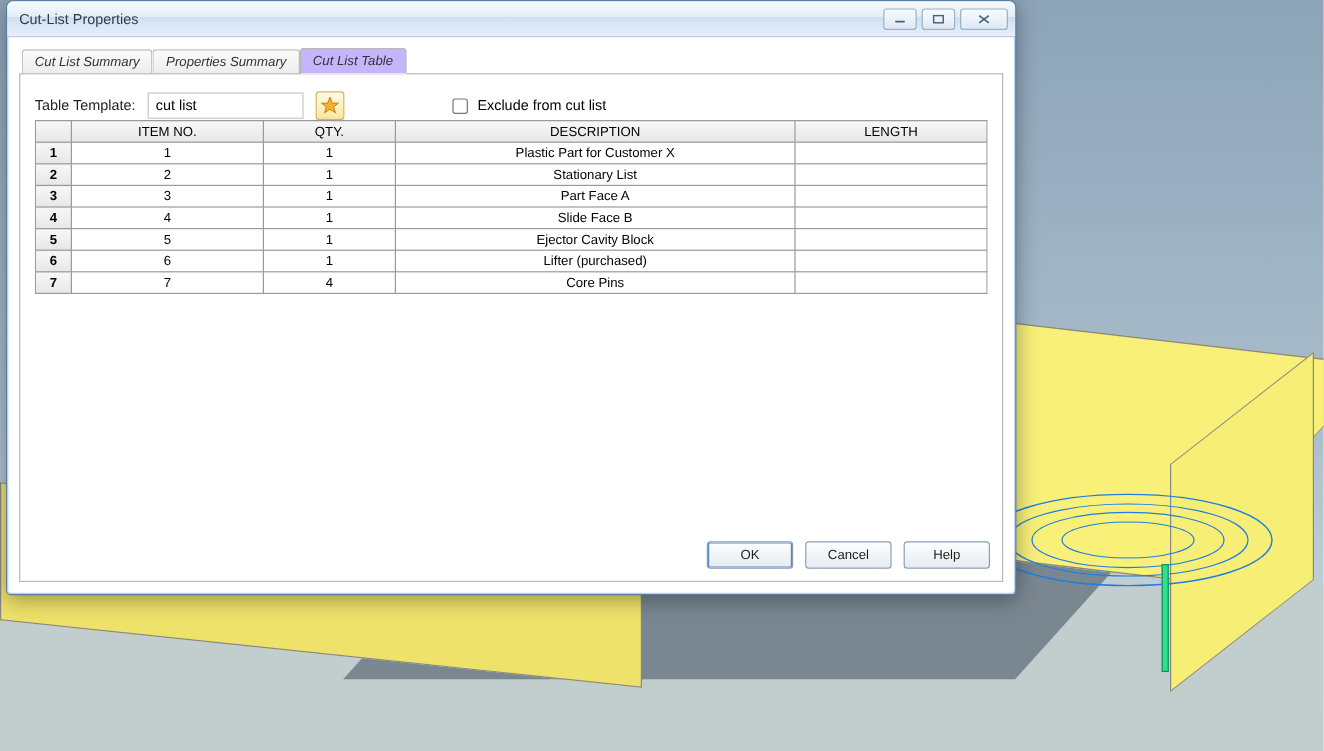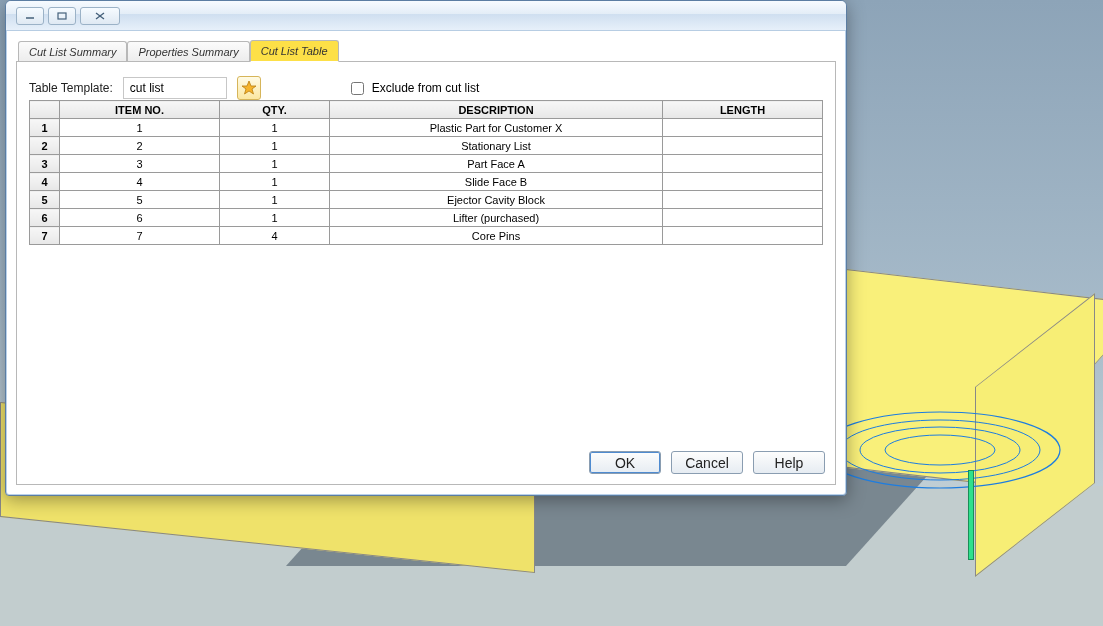--- a/index.html
+++ b/index.html
@@ -131,39 +131,39 @@
       border-bottom: none;
       background: linear-gradient(to bottom,#fbfbfb,#ececec);
       border-radius: 3px 3px 0 0;
       font-size: 11px;
       color: #333;
       position: relative;
       top: 1px;
       cursor: default;
     }
     .tab.active {
-      background: #fde047;
+      background: #c4b5fd;
       border-bottom: 1px solid #fff;
       z-index: 2;
     }
     .tab-panel {
       border: 1px solid #b8b8b8;
       background: #fff;
       height: calc(100% - 24px);
       padding: 14px 12px 12px;
       position: relative;
     }
     .template-row {
       display: flex;
       align-items: center;
       gap: 10px;
     }
     .template-row label { font-size: 12px; color:#222; }
     .template-input {
-      width: 104px;
+      width: 130px;
       height: 22px;
       border: 1px solid #c7c7c7;
       padding: 2px 6px;
       font-size: 12px;
     }
     .star-btn {
       width: 24px; height: 24px;
       border: 1px solid #d6b55a;
       border-radius: 3px;
       background: linear-gradient(to bottom,#fffbe6,#fbe7a1);
@@ -180,21 +180,21 @@
     }
     .grid th, .grid td {
       border: 1px solid #9a9a9a;
       padding: 2px 4px;
       text-align: center;
       height: 18px;
       background: #fff;
     }
     .grid th {
       background: linear-gradient(to bottom,#f7f7f7,#e7e7e7);
-      font-weight: bold;
+      font-weight: normal;
     }
     .grid .rowhead {
       background: linear-gradient(to bottom,#f7f7f7,#e7e7e7);
       font-weight: bold;
       width: 30px;
     }
     .col-item { width: 160px; }
     .col-qty { width: 110px; }
     .col-desc { }
     .col-len { width: 160px; }
@@ -205,21 +205,21 @@
       bottom: 10px;
       display: flex;
       gap: 10px;
     }
     .btn {
       min-width: 72px;
       height: 23px;
       border: 1px solid #8a9db1;
       border-radius: 3px;
       background: linear-gradient(to bottom,#fdfdfd,#e6ecf2);
-      font-size: 14px;
+      font-size: 11px;
       color:#222;
       cursor: default;
       display:flex; align-items:center; justify-content:center;
     }
     .btn.default { box-shadow: 0 0 0 1px #4f8bd0 inset; }
     .grid-wrap { height: 300px; overflow:auto; border:0; }
   </style>
 </head>
 <body>
 
@@ -233,20 +233,21 @@
     <ellipse cx="130" cy="50" rx="120" ry="38" fill="none" stroke="#1d7de0" stroke-width="1.2"></ellipse>
     <ellipse cx="130" cy="50" rx="100" ry="30" fill="none" stroke="#1d7de0" stroke-width="1"></ellipse>
     <ellipse cx="130" cy="50" rx="80" ry="23" fill="none" stroke="#1d7de0" stroke-width="1"></ellipse>
     <ellipse cx="130" cy="50" rx="55" ry="15" fill="none" stroke="#1d7de0" stroke-width="1"></ellipse>
   </svg>
 </div>
 <div class="green-line"></div>
 
 <div class="window">
   <div class="titlebar">
+    <span class="title">Cut-List Properties</span>
     <div class="win-controls">
       <div class="win-btn">
         <svg width="10" height="8">
             <line x1="1" y1="6" x2="9" y2="6" stroke="#44607a" stroke-width="1.5"></line>
           </svg>
       </div>
       <div class="win-btn">
         <svg width="10" height="8">
             <rect x="1" y="1" width="8" height="6" fill="none" stroke="#44607a" stroke-width="1.2"></rect>
           </svg>

